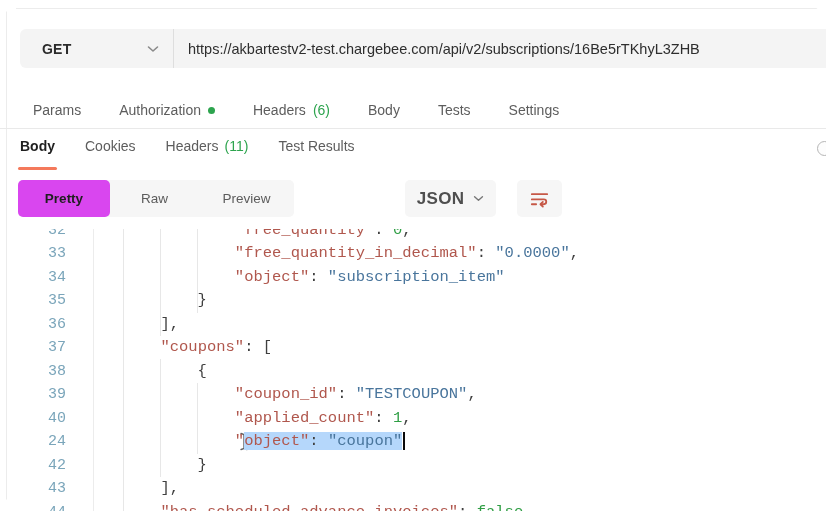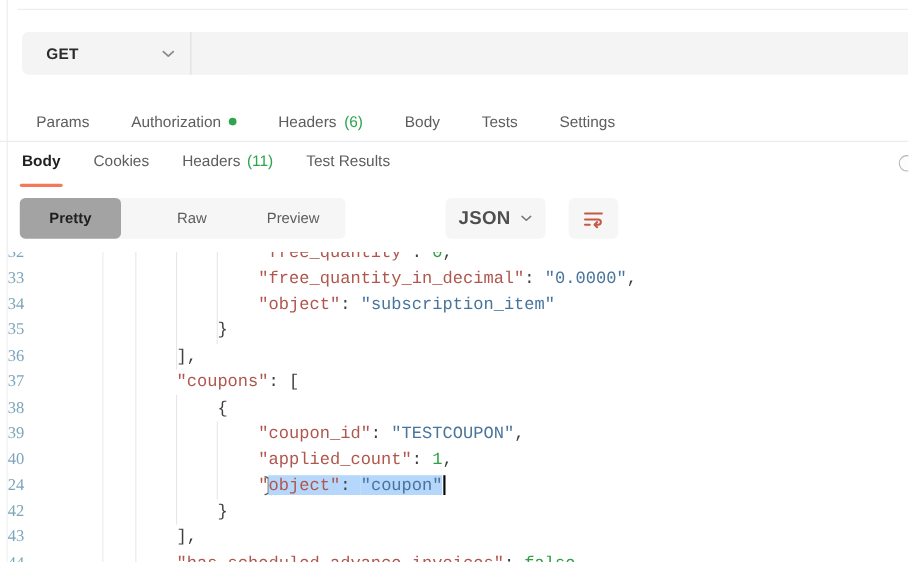--- a/index.html
+++ b/index.html
@@ -1,17 +1,17 @@
 <!DOCTYPE html>
 <html><head>
 <meta charset="utf-8">
 <style>
   html,body{margin:0;padding:0;background:#fff;}
   .screen{position:relative;width:826px;height:511px;overflow:hidden;background:#ffffff;
-          font-family:"Liberation Sans",sans-serif;-webkit-font-smoothing:antialiased;}
+          font-family:"Liberation Sans",sans-serif;border-radius:30px;-webkit-font-smoothing:antialiased;}
   .hairline{position:absolute;background:#ececec;}
   
   .url-bar{position:absolute;left:20px;top:29px;right:0;height:39px;background:#f4f4f4;
            border-radius:6px 0 0 6px;display:flex;align-items:center;}
   .method-box{width:153px;height:100%;display:flex;align-items:center;justify-content:space-between;
               padding:0 14px 0 22px;box-sizing:border-box;cursor:pointer;}
   .method-label{font-size:14px;font-weight:700;color:#2b2b2b;letter-spacing:.2px;}
   .method-sep{width:1px;height:100%;background:#dedede;}
   .url-text{flex:1;padding-left:14px;font-size:14.5px;color:#2e2e2e;white-space:nowrap;overflow:hidden;}
   
@@ -29,31 +29,31 @@
   .ptab.active::after{content:"";position:absolute;left:-2px;right:-2px;top:29px;height:3px;
                       border-radius:2px;background:#f4795b;}
   .partial-circle{position:absolute;left:817px;top:141px;width:15px;height:15px;border-radius:50%;
                   border:1.5px solid #b5b5b5;box-sizing:border-box;background:#fdfdfd;}
   
   .toolbar{position:absolute;left:0;top:180px;height:37px;width:100%;}
   .segmented{position:absolute;left:18px;top:0;height:37px;display:flex;align-items:center;
              background:#f6f6f6;border-radius:5px;}
   .seg{height:37px;display:flex;align-items:center;justify-content:center;font-size:13.5px;
        color:#5c5c5c;cursor:pointer;box-sizing:border-box;}
-  .seg.active{background:#a3a3a3;border-radius:5px;color:#1f1f1f;font-weight:700;text-align:right;}
+  .seg.active{background:#d946ef;border-radius:5px;color:#1f1f1f;font-weight:700;text-align:right;}
   .json-btn{position:absolute;left:405px;top:0;width:91px;height:37px;background:#f6f6f6;border-radius:5px;
             display:flex;align-items:center;justify-content:center;gap:9px;cursor:pointer;}
   .json-label{font-size:17px;font-weight:700;color:#4f4f4f;letter-spacing:.3px;}
   .wrap-btn{position:absolute;left:517px;top:0;width:45px;height:37px;background:#f6f6f6;border-radius:5px;
             display:flex;align-items:center;justify-content:center;cursor:pointer;}
   
   .editor{position:absolute;left:7px;top:229px;right:0;bottom:0;overflow:hidden;cursor:text;background:#fff;}
   .row{position:absolute;left:0;width:100%;height:23.5px;font-family:"Liberation Mono",monospace;
        font-size:15.5px;line-height:23.5px;}
-  .ln{position:absolute;left:0;width:59px;color:#7aa5ba;font-size:15px;font-family:Liberation Serif, serif;}
+  .ln{position:absolute;left:0;width:59px;text-align:right;color:#7aa5ba;font-size:15px;}
   .codetxt{position:absolute;left:79px;white-space:pre;color:#3f3f3f;}
   .tk-k{color:#b0574d;}
   .tk-s{color:#49759c;}
   .tk-n{color:#2f9e44;}
   .tk-p{color:#3f3f3f;}
   .hl{background:#b5d7fb;}
   .caret{display:inline-block;width:0;height:18px;border-left:2px solid #0a0a0a;
          vertical-align:text-bottom;margin-left:1px;}
   .vguide{position:absolute;width:1px;background:#e7e7e7;}
   .ibeam{position:absolute;opacity:.8;pointer-events:none;}
@@ -67,20 +67,21 @@
   <div class="hairline" style="left:16px;top:8px;right:0;height:1px;"></div>
 
   <div class="url-bar">
     <div class="method-box">
       <span class="method-label">GET</span>
       <svg width="12" height="8" viewBox="0 0 12 8">
           <polyline points="1.5,2 6,6 10.5,2" fill="none" stroke="#8a8a8a" stroke-width="1.6" stroke-linecap="round" stroke-linejoin="round"></polyline>
         </svg>
     </div>
     <div class="method-sep"></div>
+    <div class="url-text">https://akbartestv2-test.chargebee.com/api/v2/subscriptions/16Be5rTKhyL3ZHB</div>
   </div>
 
   <div class="req-tabs" id="req-tabs">
       <div class="rtab">
         <span>Params</span>
       </div>
       <div class="rtab">
         <span>Authorization</span>
         <span class="dot"></span>
       </div>
@@ -114,21 +115,21 @@
       </div>
       <div class="ptab">
         <span>Test Results</span>
       </div>
     </div>
   <div class="partial-circle"></div>
 
   <div class="toolbar">
     <div class="segmented" id="seg-control">
         <div class="seg active" style="width: 92px;">Pretty</div>
-        <div class="seg" style="width: 89px; margin-left: 20px;">Raw</div>
+        <div class="seg" style="width: 89px;">Raw</div>
         <div class="seg" style="width: 95px;">Preview</div>
       </div>
     <div class="json-btn">
       <span class="json-label">JSON</span>
       <svg width="11" height="7" viewBox="0 0 12 8">
           <polyline points="1.5,2 6,6 10.5,2" fill="none" stroke="#777" stroke-width="1.6" stroke-linecap="round" stroke-linejoin="round"></polyline>
         </svg>
     </div>
     <div class="wrap-btn">
       <svg width="23" height="23" viewBox="0 0 24 24" fill="none" stroke="#c65847" stroke-width="1.9" stroke-linecap="round" stroke-linejoin="round">

